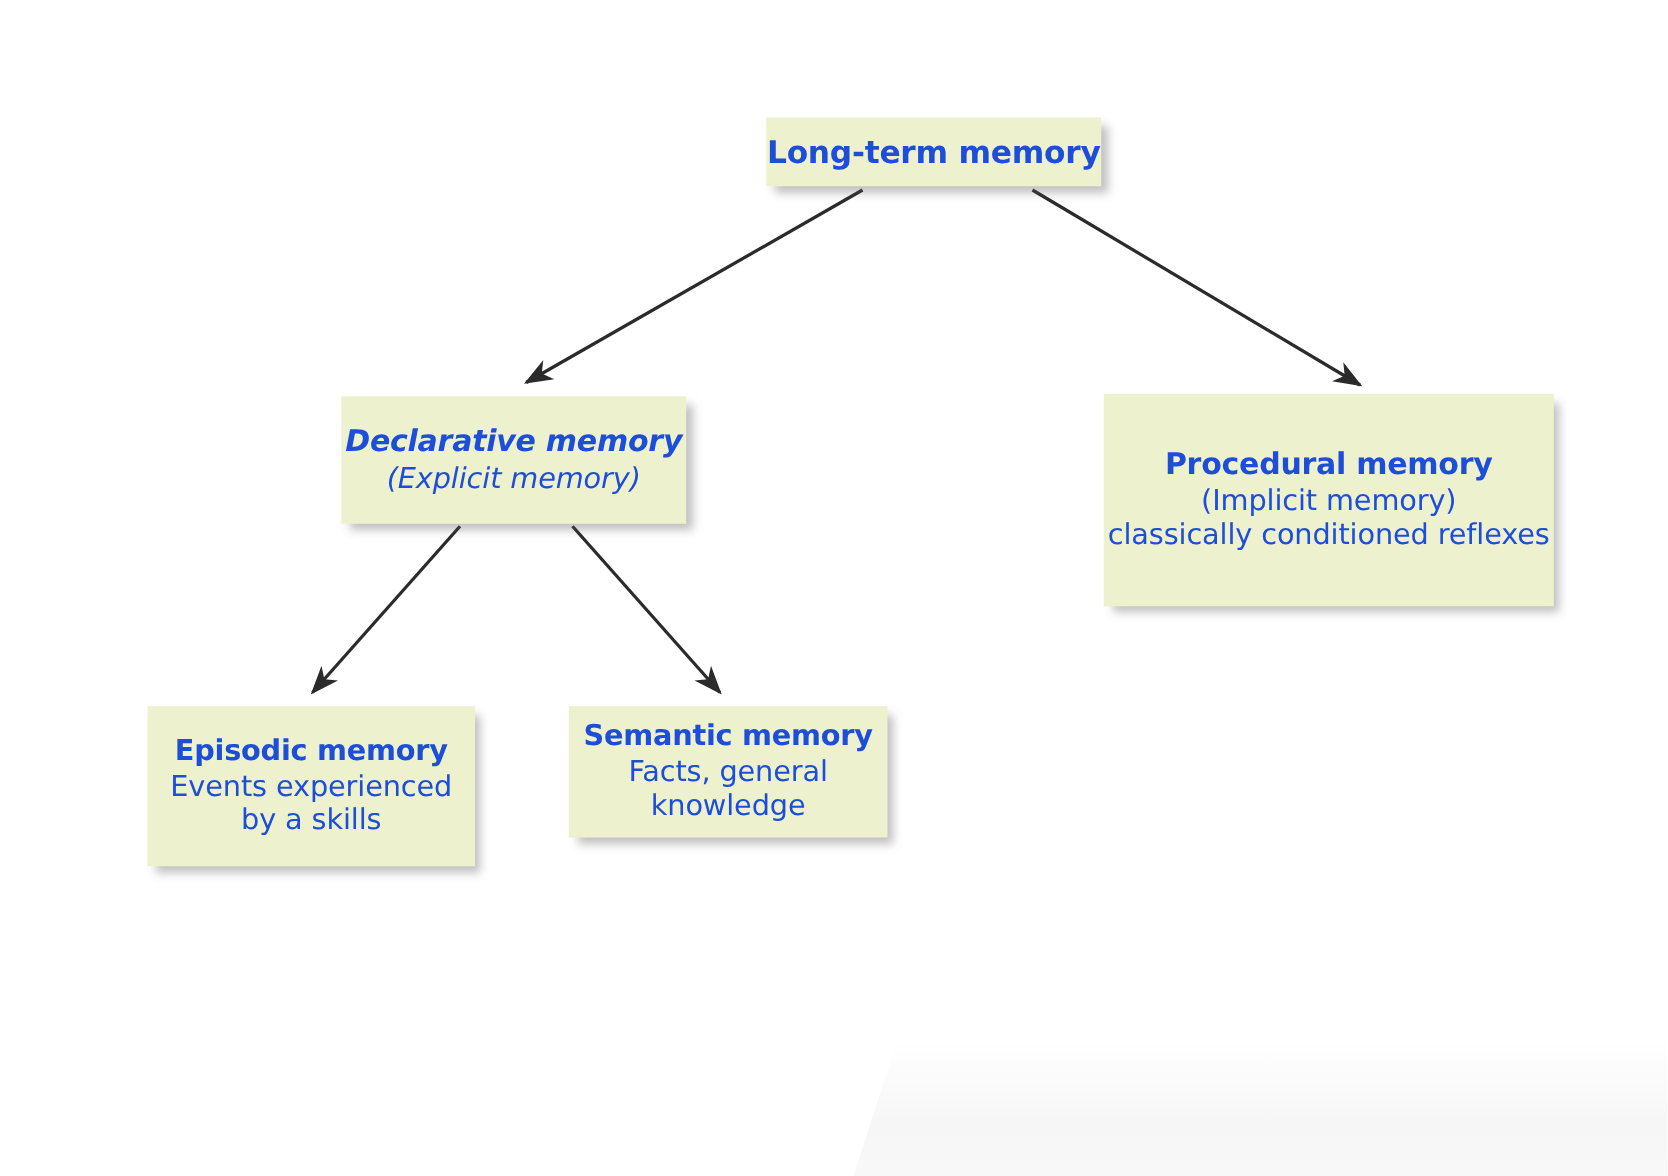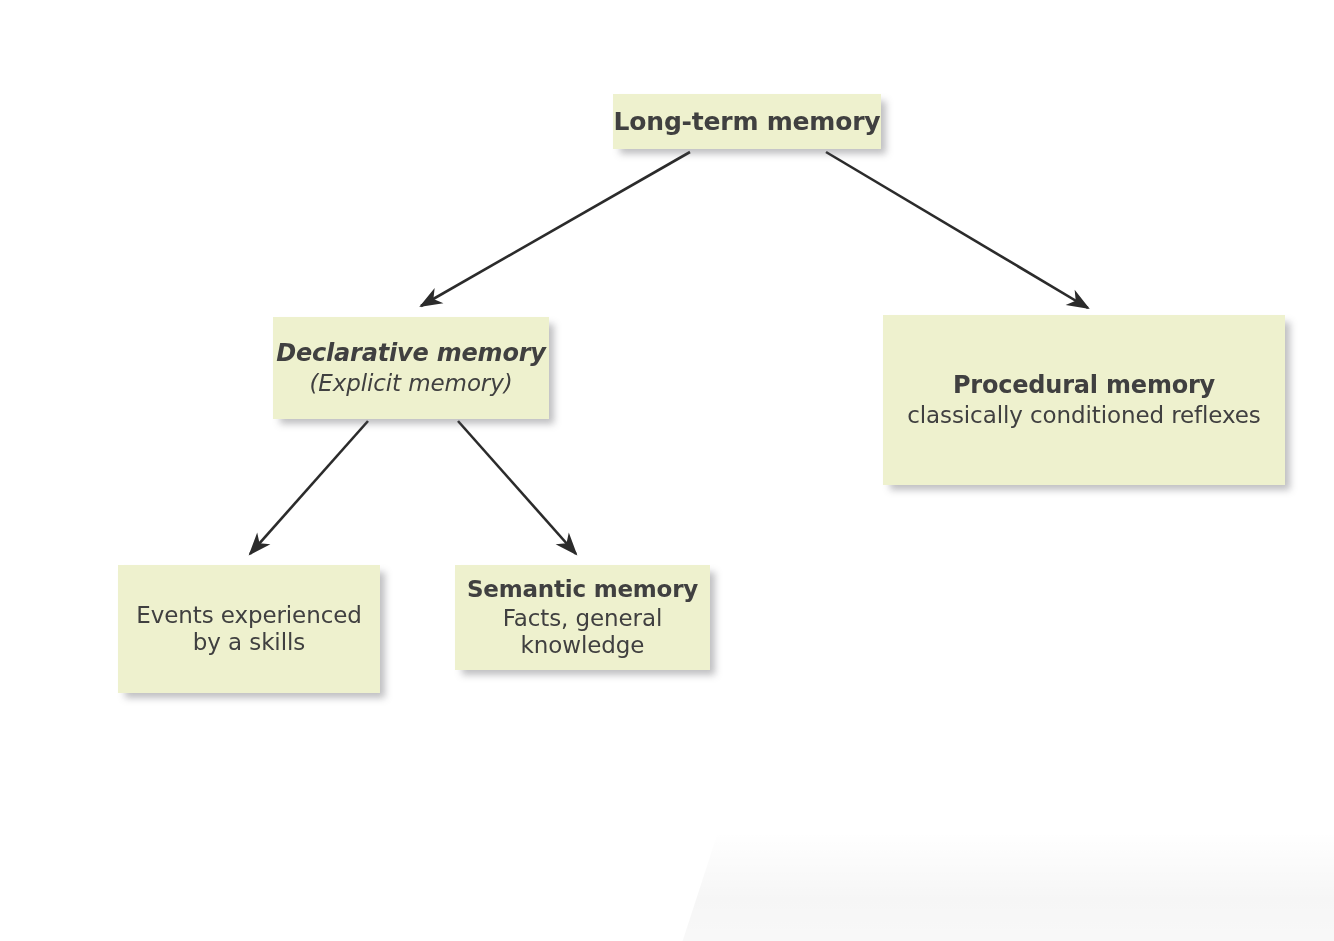--- a/index.html
+++ b/index.html
@@ -36,21 +36,21 @@
   .node {
     position: absolute;
     box-sizing: border-box;
     background: #eef1ce;
     box-shadow: 6px 6px 7px -1px rgba(90,90,95,0.38);
     display: flex;
     flex-direction: column;
     align-items: center;
     justify-content: center;
     text-align: center;
-    color: #404040;
+    color: #1d4ed8;
     line-height: 1.16;
     z-index: 3;
   }
   .node .ttl {
     font-weight: bold;
     letter-spacing: -0.2px;
     white-space: nowrap;
   }
   .node .sub {
     font-weight: normal;
@@ -59,21 +59,21 @@
   }
 
   
   #node-ltm   { left: 613px; top: 94px;  width: 268px; height: 55px; }
   #node-ltm .ttl { font-size: 25px; }
 
   #node-decl  { left: 273px; top: 317px; width: 276px; height: 102px; font-style: italic; }
   #node-decl .ttl { font-size: 24px; margin-bottom: 2px; }
   #node-decl .sub { font-size: 23px; }
 
-  #node-proc  { left: 883px; top: 315px; width: 402px; height: 170px; }
+  #node-proc  { left: 883px; top: 315px; width: 360px; height: 170px; }
   #node-proc .ttl { font-size: 24px; margin-bottom: 2px; }
   #node-proc .sub { font-size: 23px; }
 
   #node-epis  { left: 118px; top: 565px; width: 262px; height: 128px; }
   #node-epis .ttl { font-size: 23px; margin-bottom: 2px; }
   #node-epis .sub { font-size: 23px; }
 
   #node-sem   { left: 455px; top: 565px; width: 255px; height: 105px; }
   #node-sem .ttl { font-size: 23px; margin-bottom: 2px; }
   #node-sem .sub { font-size: 23px; }
@@ -104,24 +104,26 @@
     <div class="ttl">Long-term memory</div>
   </div>
 
   <div class="node" id="node-decl">
     <div class="ttl">Declarative memory</div>
     <div class="sub">(Explicit memory)</div>
   </div>
 
   <div class="node" id="node-proc">
     <div class="ttl">Procedural memory</div>
+    <div class="sub">(Implicit memory)</div>
     <div class="sub">classically conditioned reflexes</div>
   </div>
 
   <div class="node" id="node-epis">
+    <div class="ttl">Episodic memory</div>
     <div class="sub">Events experienced</div>
     <div class="sub">by a skills</div>
   </div>
 
   <div class="node" id="node-sem">
     <div class="ttl">Semantic memory</div>
     <div class="sub">Facts, general</div>
     <div class="sub">knowledge</div>
   </div>
 

